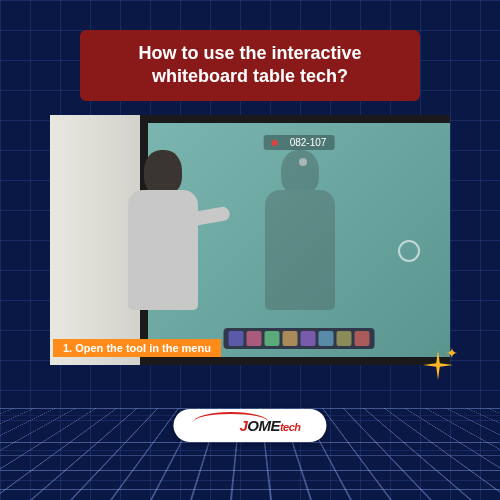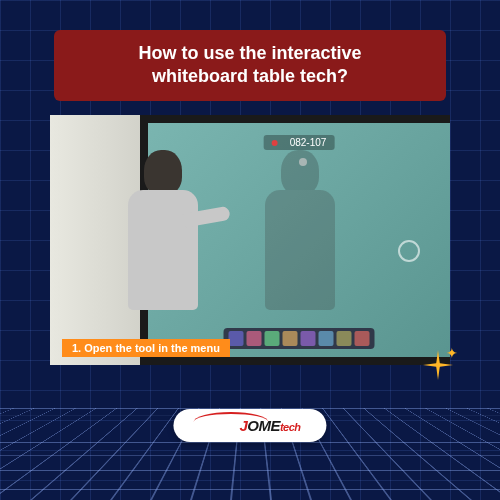--- a/index.html
+++ b/index.html
@@ -46,21 +46,21 @@
       left: 50%;
       transform: translateX(-50%);
       background: #8a1a1a;
       color: #fff;
       padding: 12px 22px;
       border-radius: 6px;
       text-align: center;
       font-size: 18px;
       font-weight: bold;
       line-height: 1.3;
-      width: 392px;
+      width: 340px;
       z-index: 10;
     }
     .video-frame {
       position: absolute;
       top: 115px;
       left: 50px;
       width: 400px;
       height: 250px;
       background: #2a3a3a;
       z-index: 5;
@@ -177,21 +177,21 @@
       border-radius: 2px;
       display: flex;
       align-items: center;
       justify-content: center;
       font-size: 9px;
       color: #fff;
     }
     .caption {
       position: absolute;
       bottom: 8px;
-      left: 12px;
+      left: 3px;
       background: #ff8c1a;
       color: #fff;
       font-size: 11px;
       font-weight: bold;
       padding: 3px 10px;
       z-index: 4;
     }
     .sparkle {
       position: absolute;
       right: 42px;

